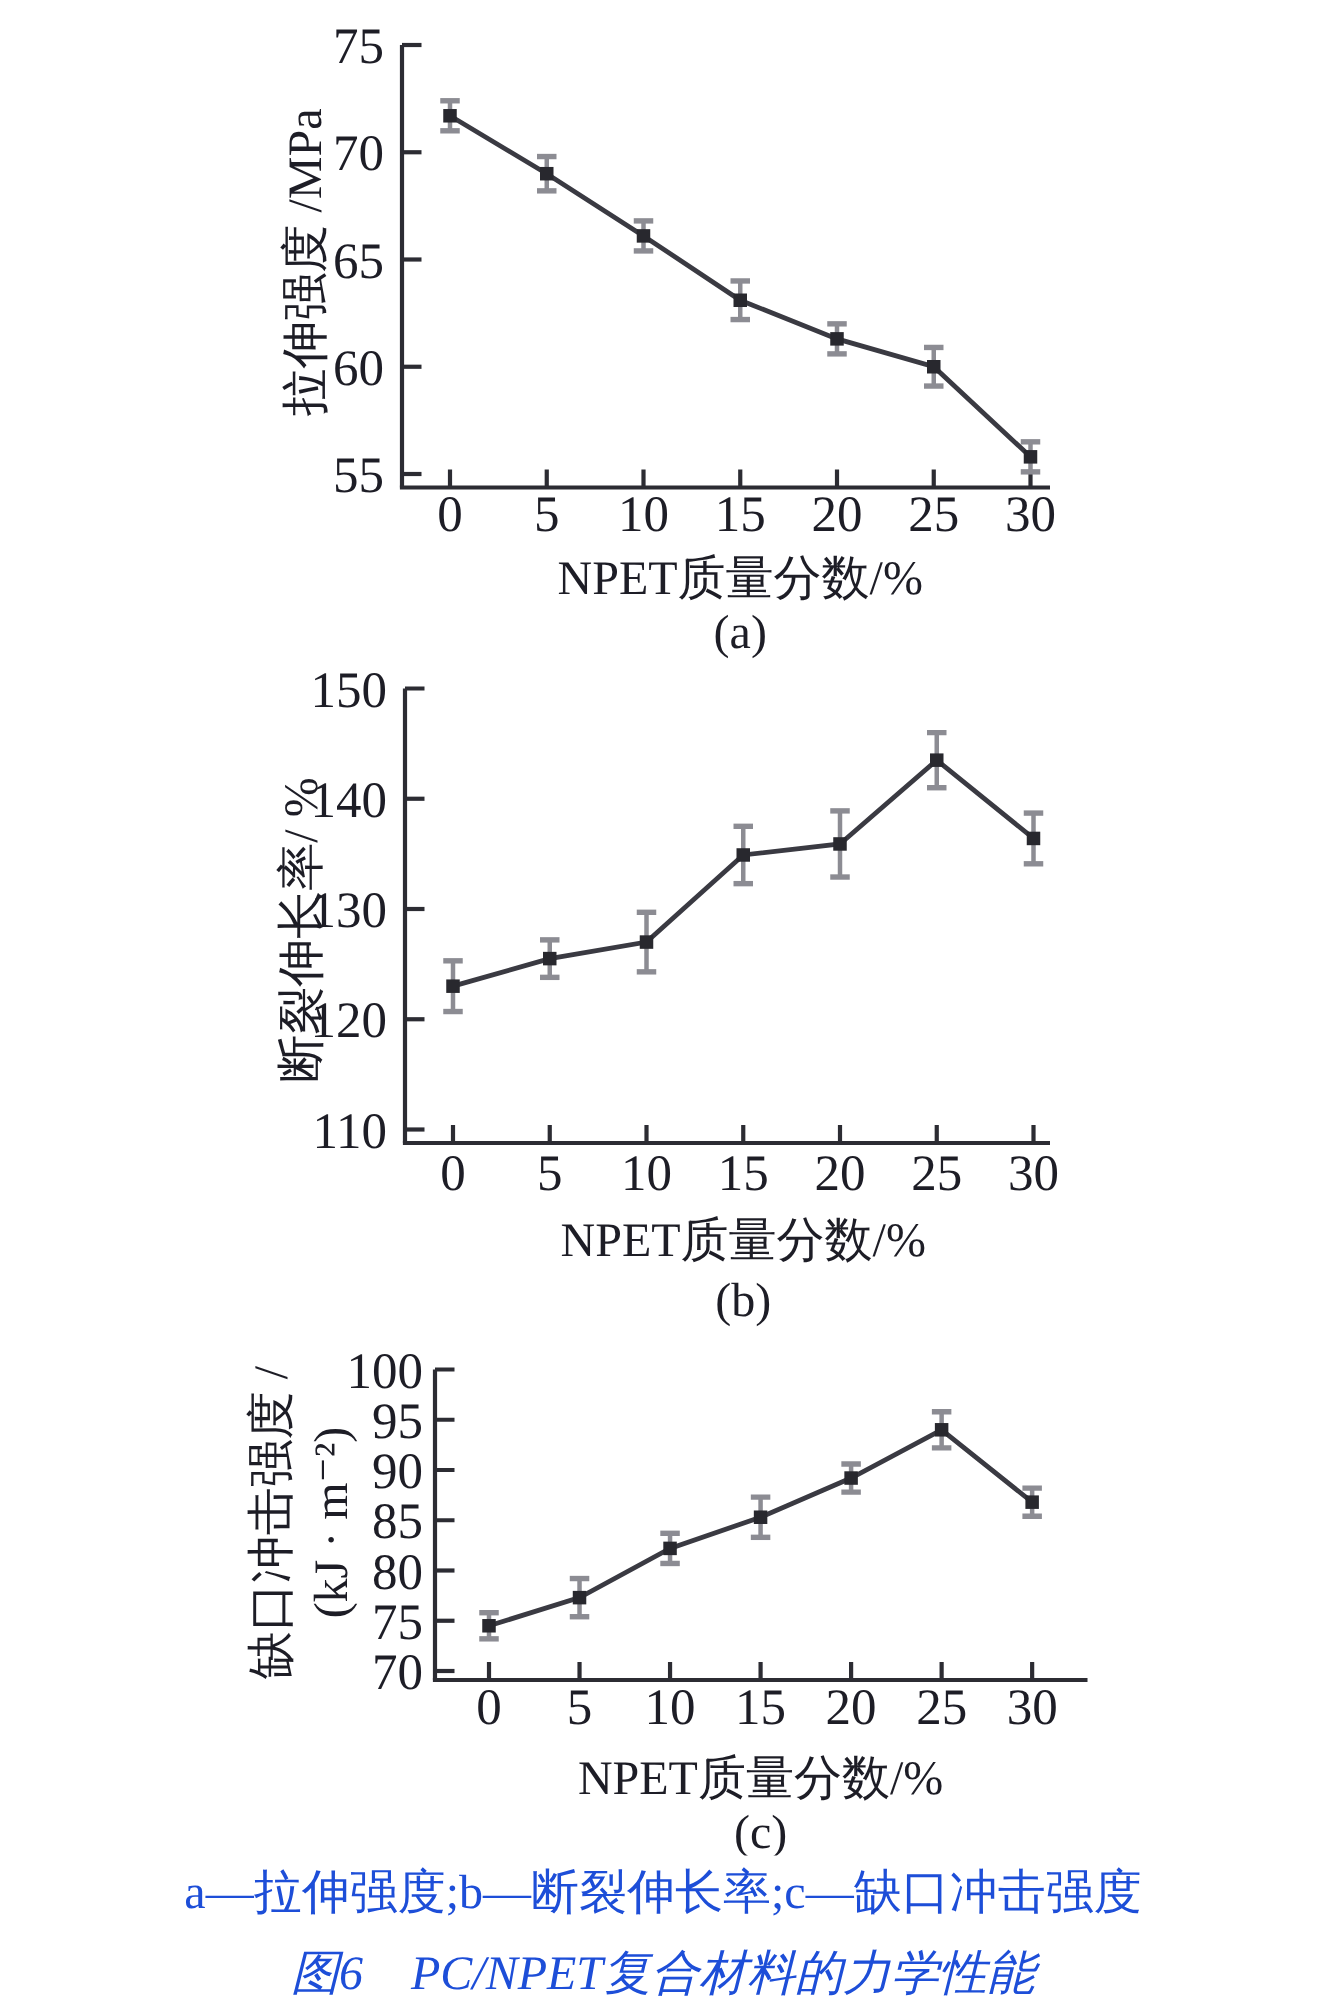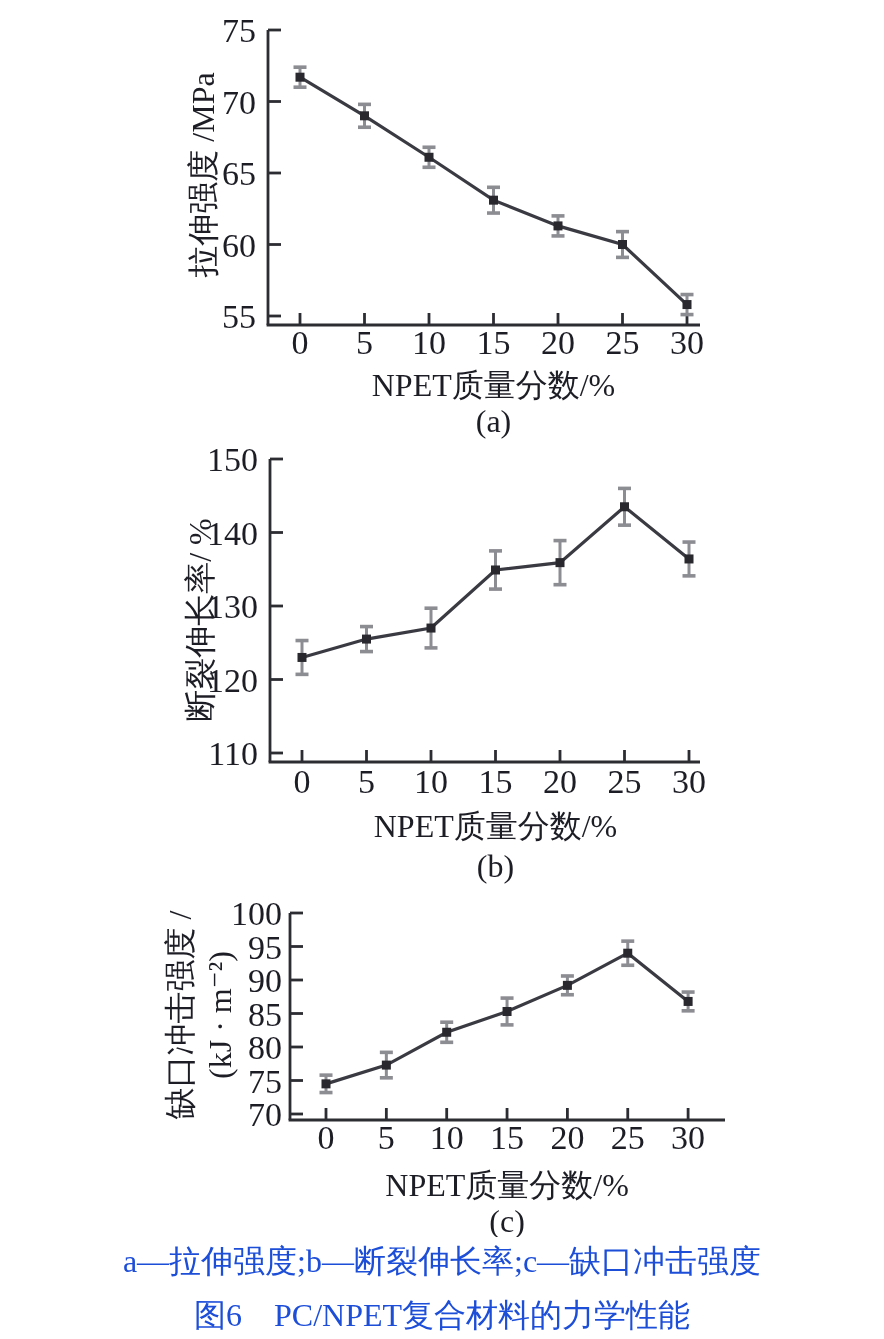--- a/index.html
+++ b/index.html
@@ -14,21 +14,21 @@
   svg { display: block; }
   svg text { font-family: "Liberation Serif", "DejaVu Serif", serif; }
   .caption {
     width: 884px;
     text-align: center;
     font-size: 32px;
     color: #1d4ed8;
     line-height: 1.25;
   }
   .caption-legend { margin-top: 4px; }
-  .caption-title  { margin-top: 14px; }
+  .caption-title  { margin-top: 14px; font-style: italic; }
 </style>
 </head>
 <body>
 
 <div class="page">
 
   <figure>
     <svg id="chart-a" width="884" height="440" viewBox="0 0 884 440">
         <line x1="268" y1="30" x2="268" y2="325" stroke="#2c2c33" stroke-width="2.8"></line>
         <line x1="266.6" y1="325" x2="700" y2="325" stroke="#2c2c33" stroke-width="2.8"></line>

